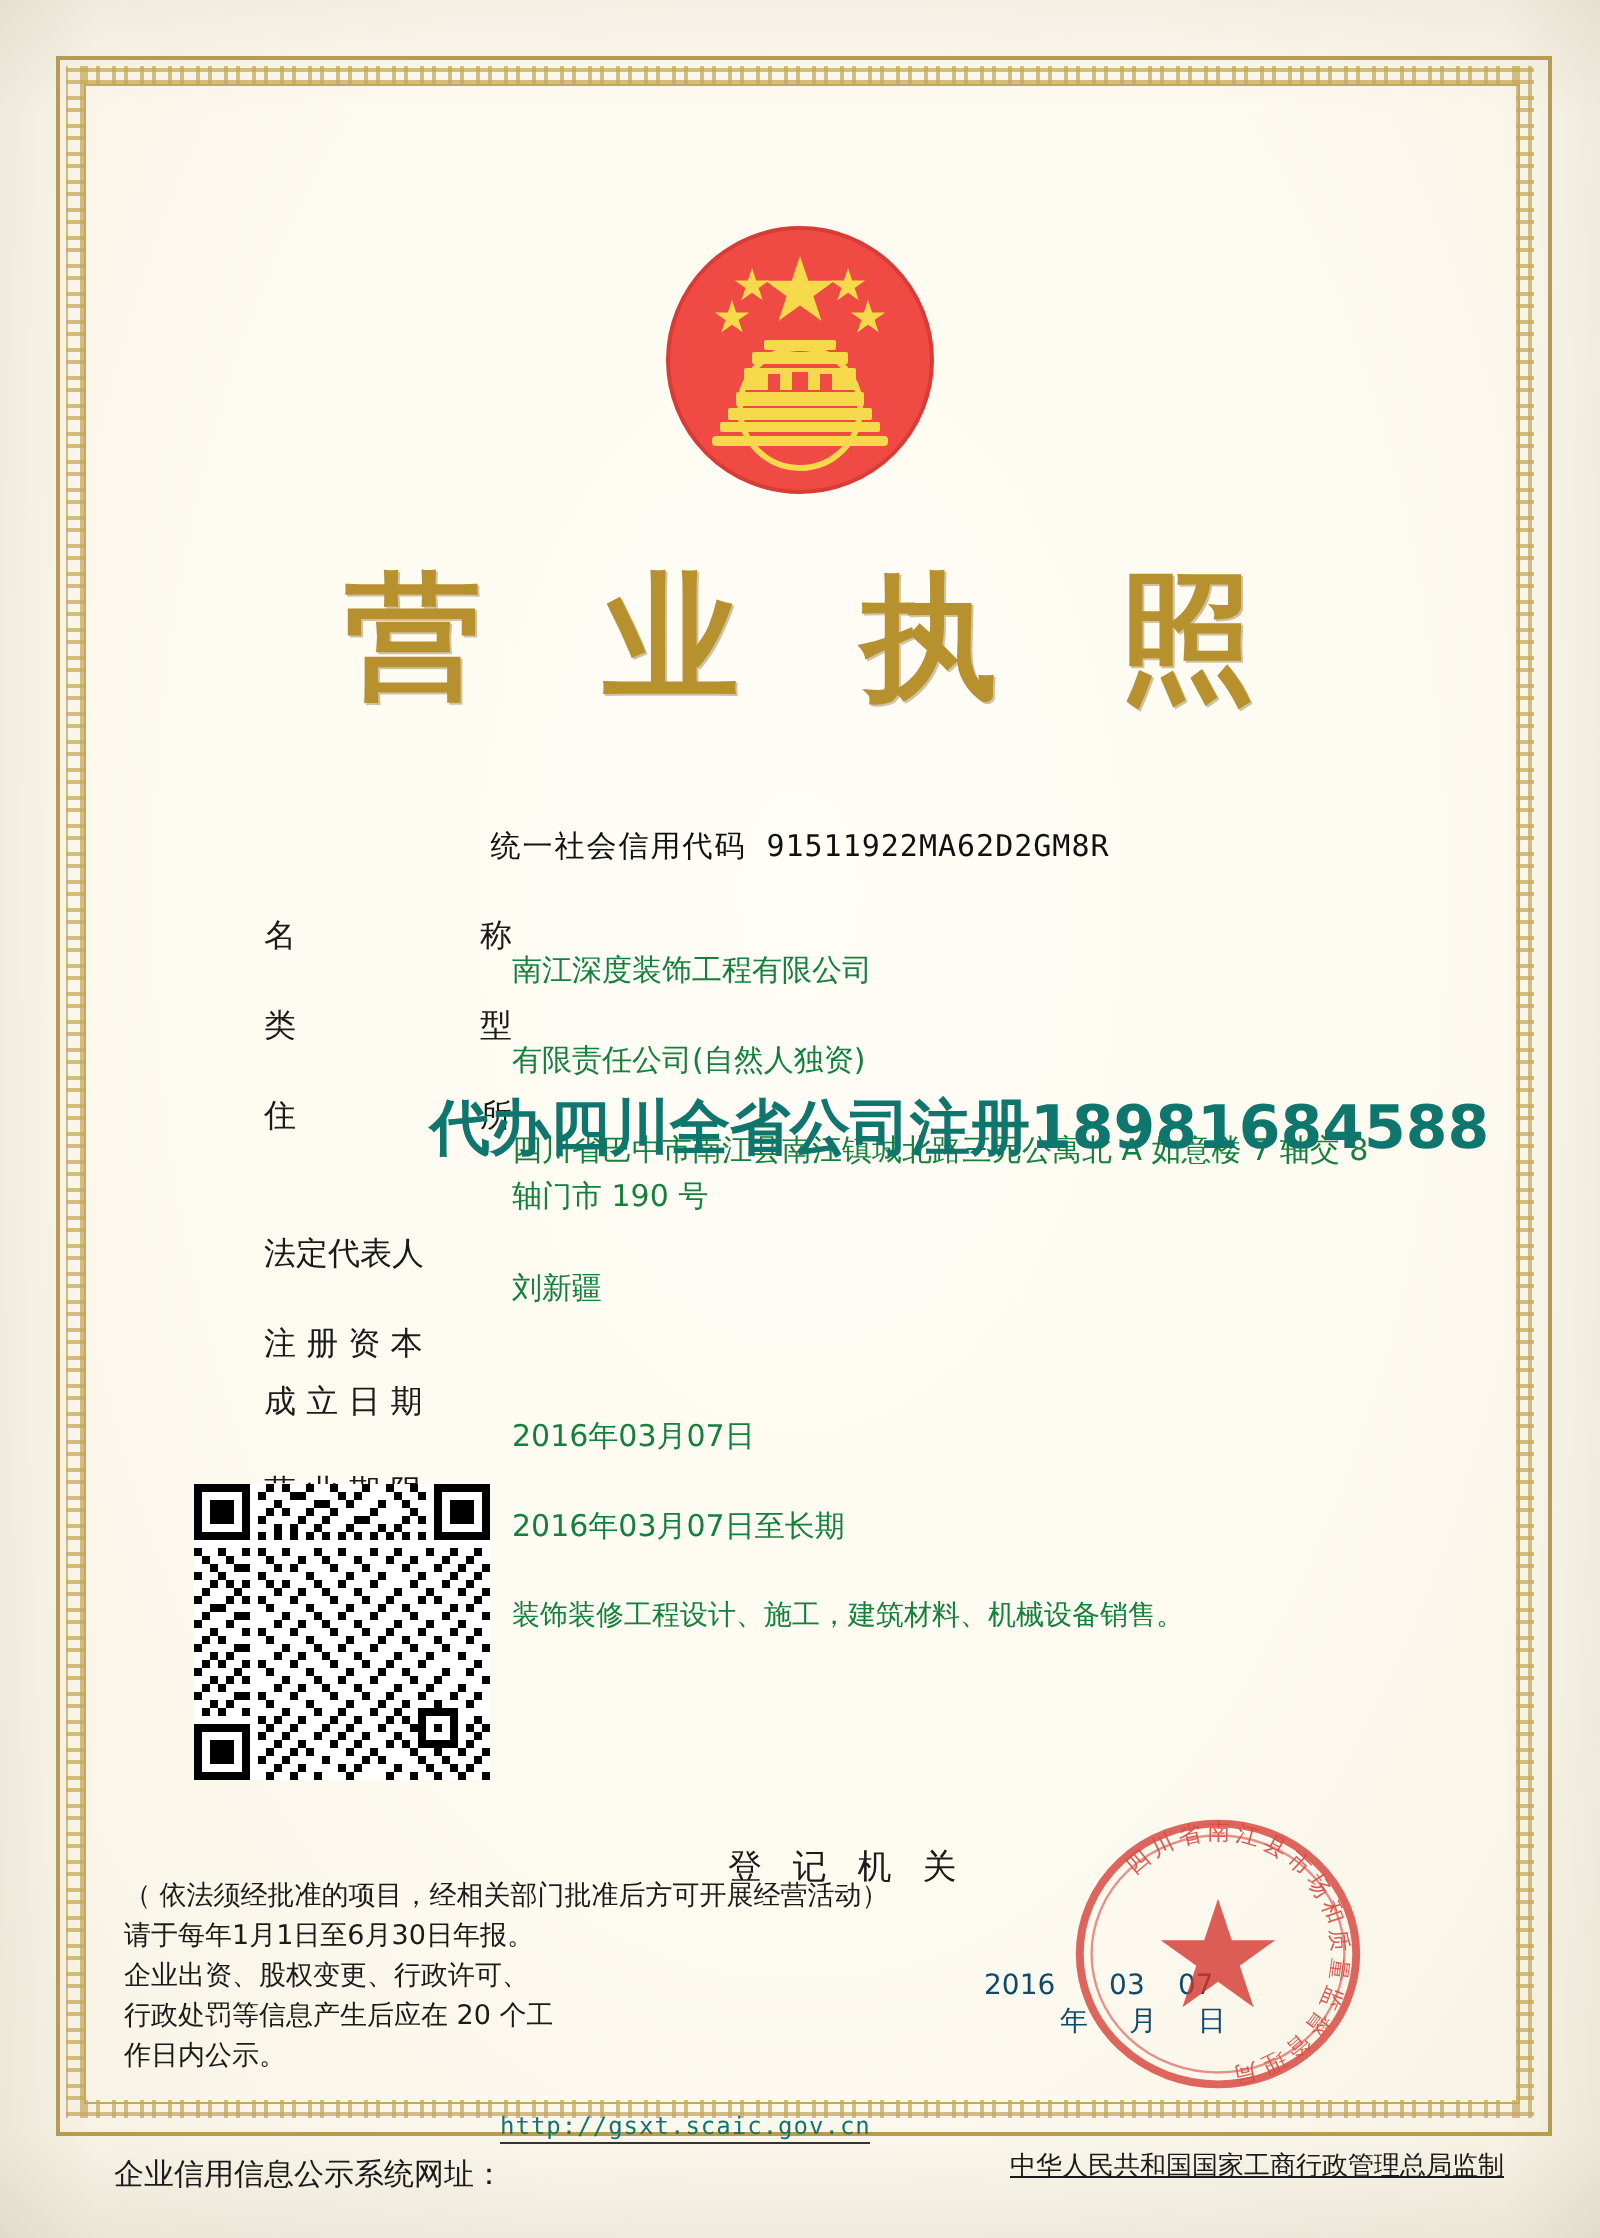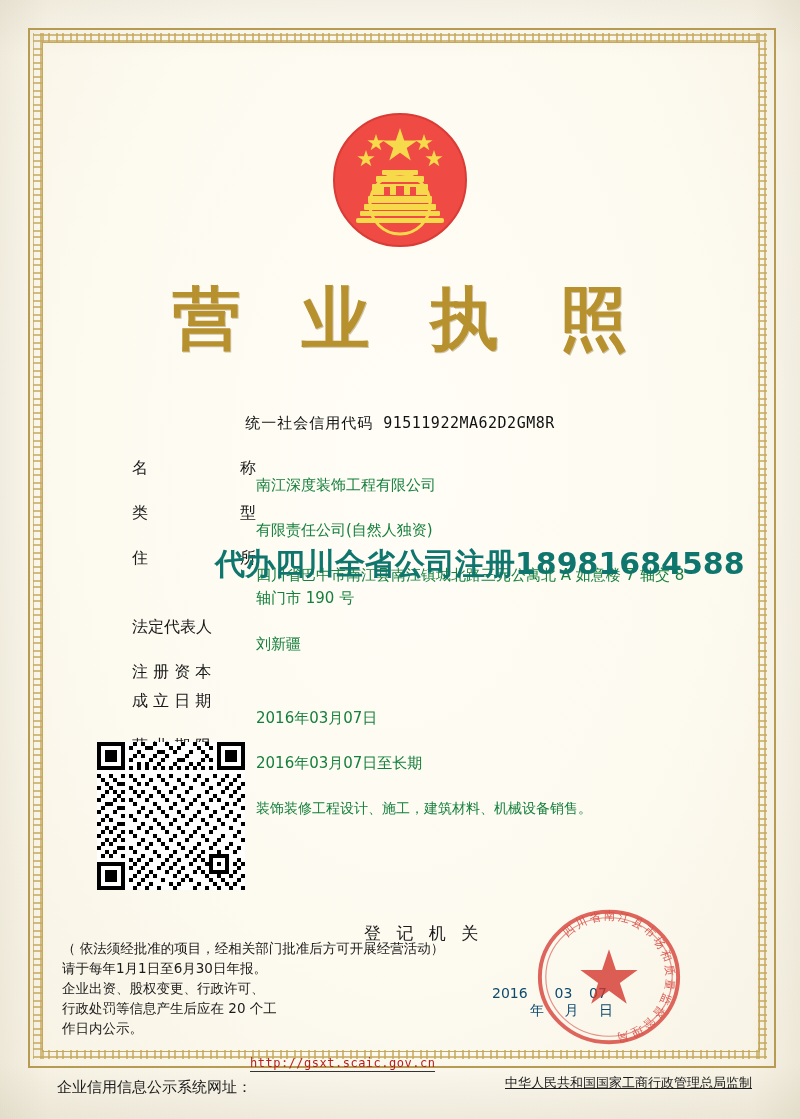--- a/index.html
+++ b/index.html
@@ -240,21 +240,21 @@
     color: #1a1a1a;
   }
 
   
   .site-url {
     position: absolute;
     left: 250px;
     top: 1056px;
     font-family: "DejaVu Sans Mono", "Liberation Mono", monospace;
     font-size: 12px;
-    color: #b91c1c;
+    color: #0f766e;
     border-bottom: 1px solid #333;
     padding-bottom: 1px;
     letter-spacing: 0.5px;
   }
   .footer-left {
     position: absolute;
     left: 57px;
     top: 1078px;
     font-size: 15px;
     color: #1a1a1a;

